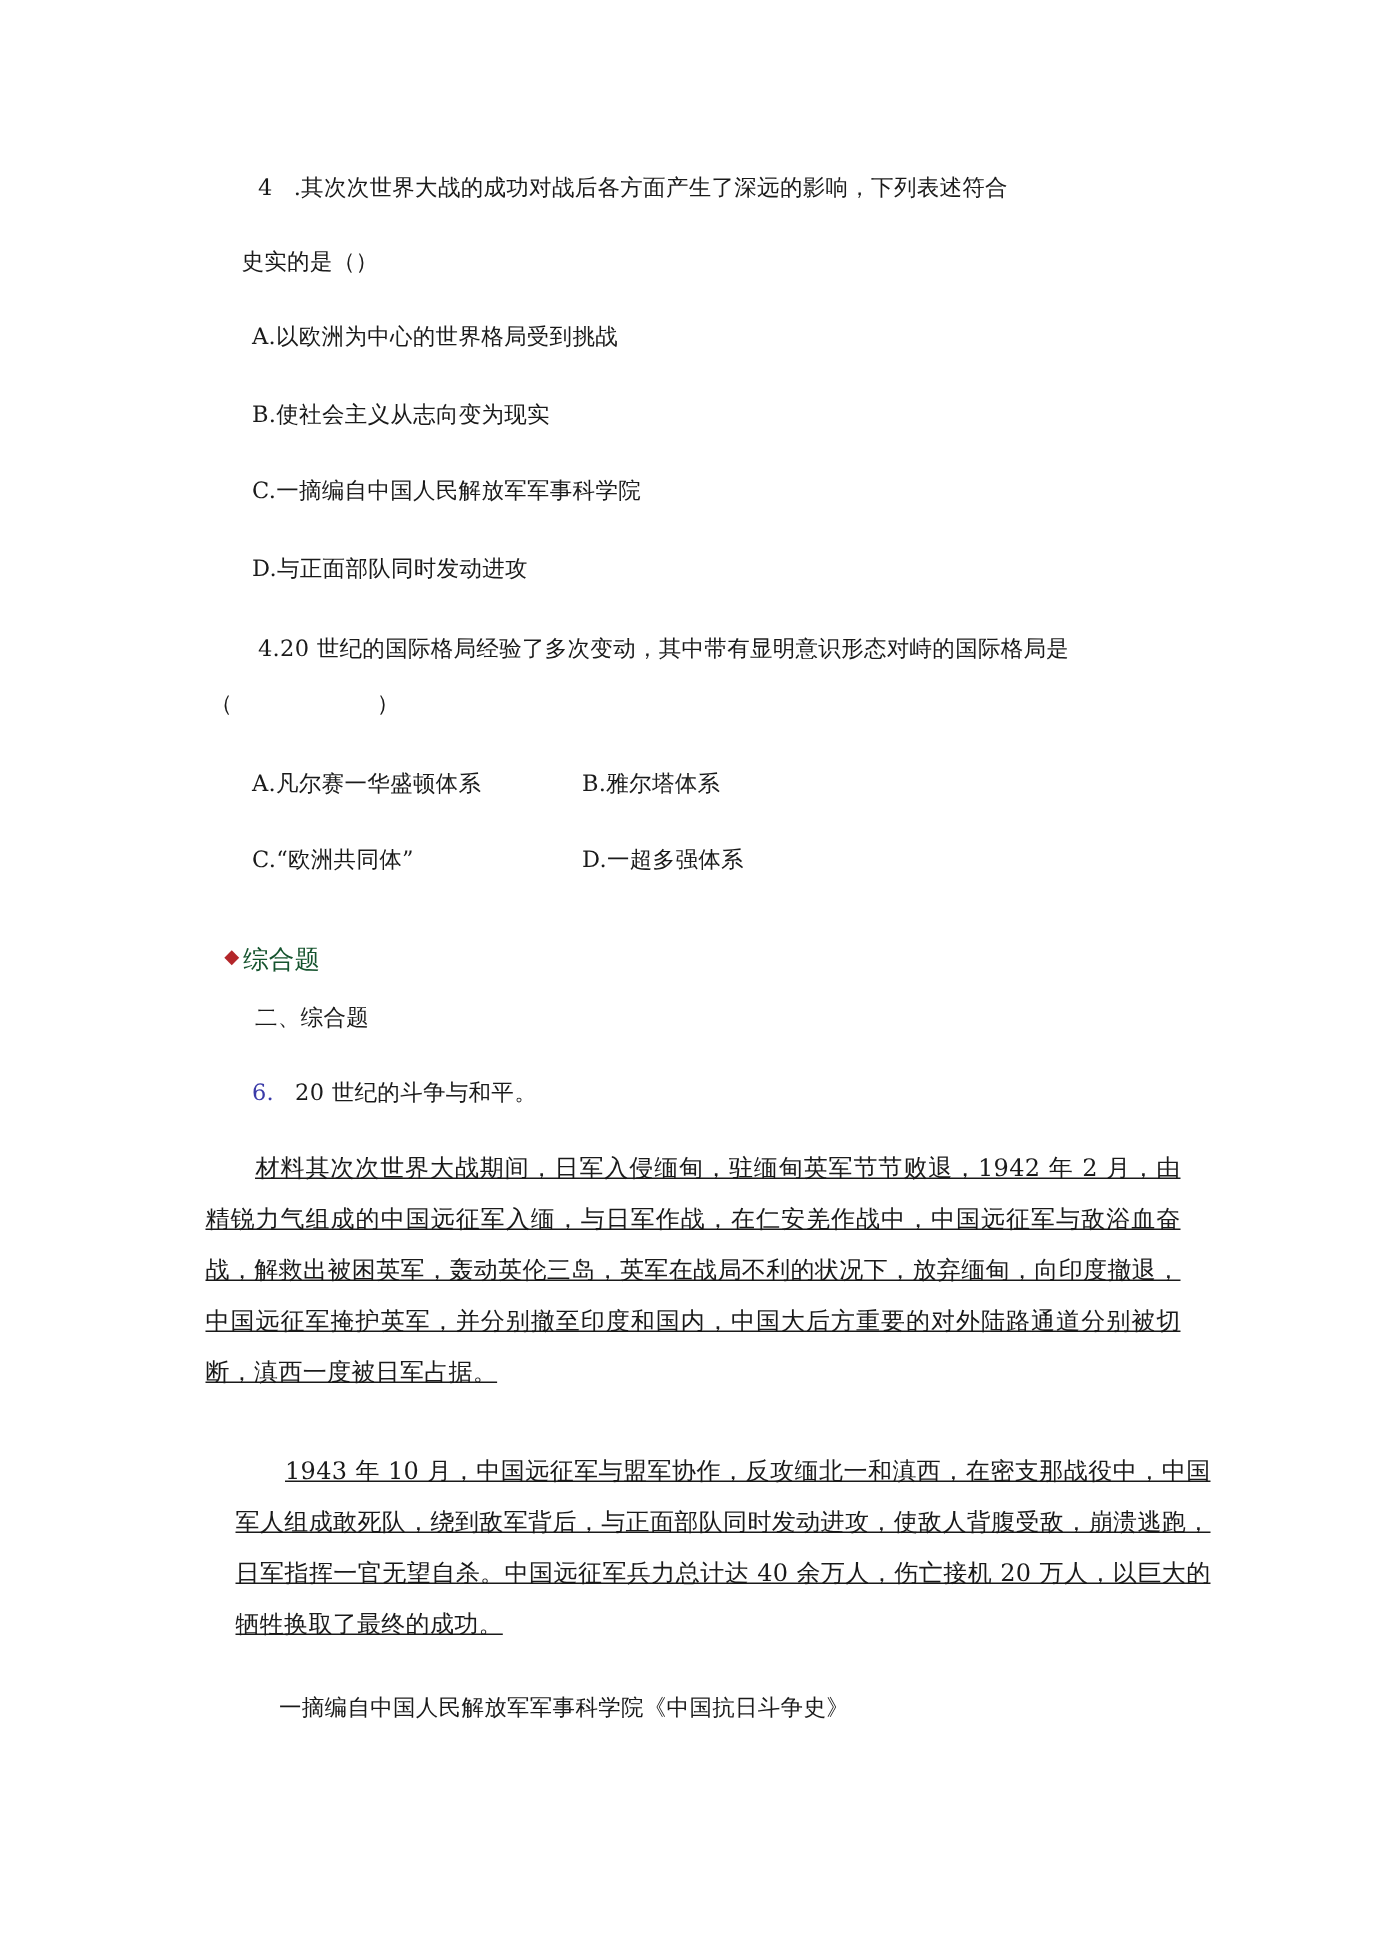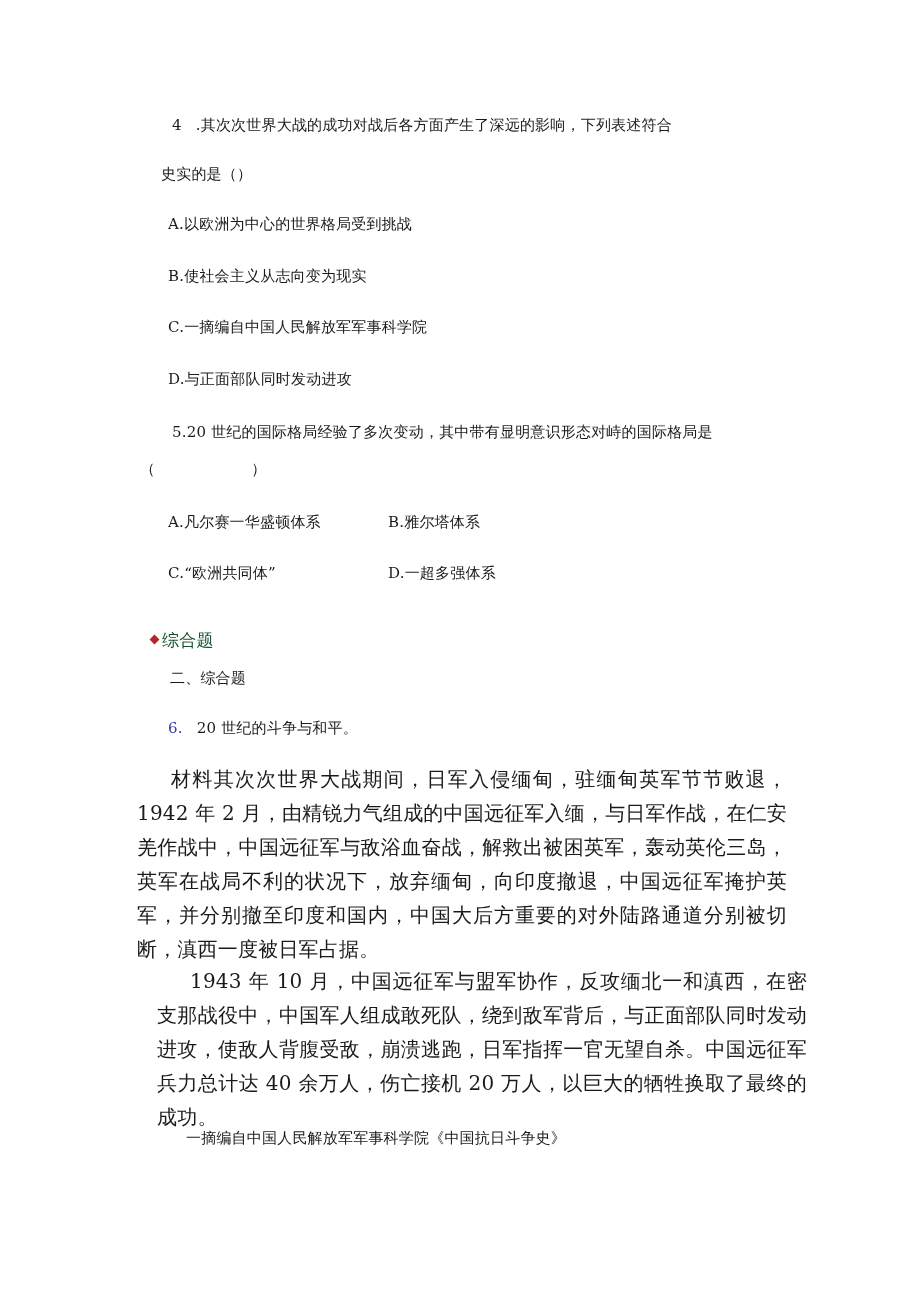--- a/index.html
+++ b/index.html
@@ -39,24 +39,25 @@
       position: relative;
       top: -2px;
     }
     .qnum-blue {
       color: #3a3aa8;
     }
     .para {
       position: absolute;
       left: 137px;
       width: 650px;
-      font-size: 20px;
+      font-size: 16px;
       line-height: 34px;
       text-align: justify;
       letter-spacing: 0.2px;
+      text-decoration: underline;
     }
     .para .first-indent {
       display: inline-block;
       width: 33px;
     }
   </style>
 </head>
 <body>
 
 <div class="line" style="left:172px; top:115px;">
@@ -70,21 +71,21 @@
 <div class="line" style="left:168px; top:266px;">
   <span>B.</span><span>使社会主义从志向变为现实</span>
 </div>
 <div class="line" style="left:168px; top:317px;">
   <span>C.</span><span>一摘编自中国人民解放军军事科学院</span>
 </div>
 <div class="line" style="left:168px; top:369px;">
   <span>D.</span><span>与正面部队同时发动进攻</span>
 </div>
 
-<div class="line" style="left:172px; top:422px;">5.20 世纪的国际格局经验了多次变动，其中带有显明意识形态对峙的国际格局是</div>
+<div class="line" style="left:172px; top:422px;">4.20 世纪的国际格局经验了多次变动，其中带有显明意识形态对峙的国际格局是</div>
 <div class="line" style="left:140px; top:459px;">
   <span>（</span><span style="display:inline-block;width:96px;"></span><span>）</span>
 </div>
 
 <div class="line" style="left:168px; top:512px;">
   <span>A.</span><span>凡尔赛一华盛顿体系</span>
 </div>
 <div class="line" style="left:388px; top:512px;">
   <span>B.</span><span>雅尔塔体系</span>
 </div>

